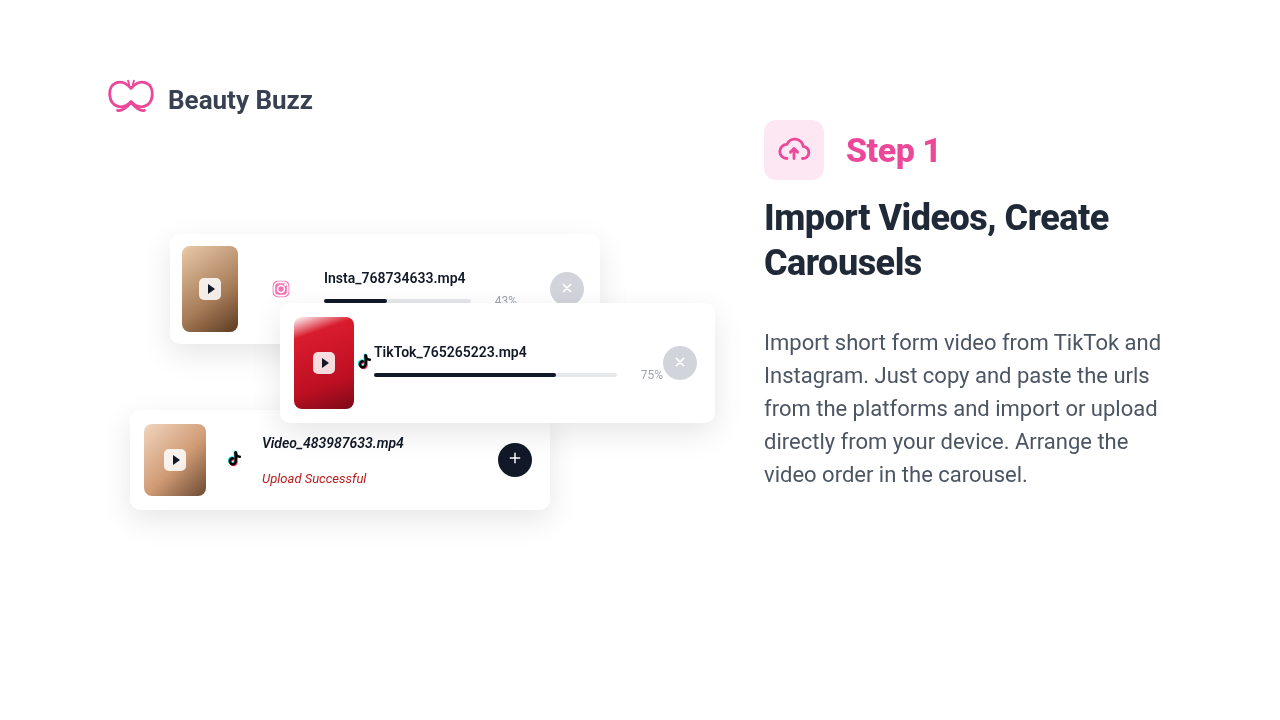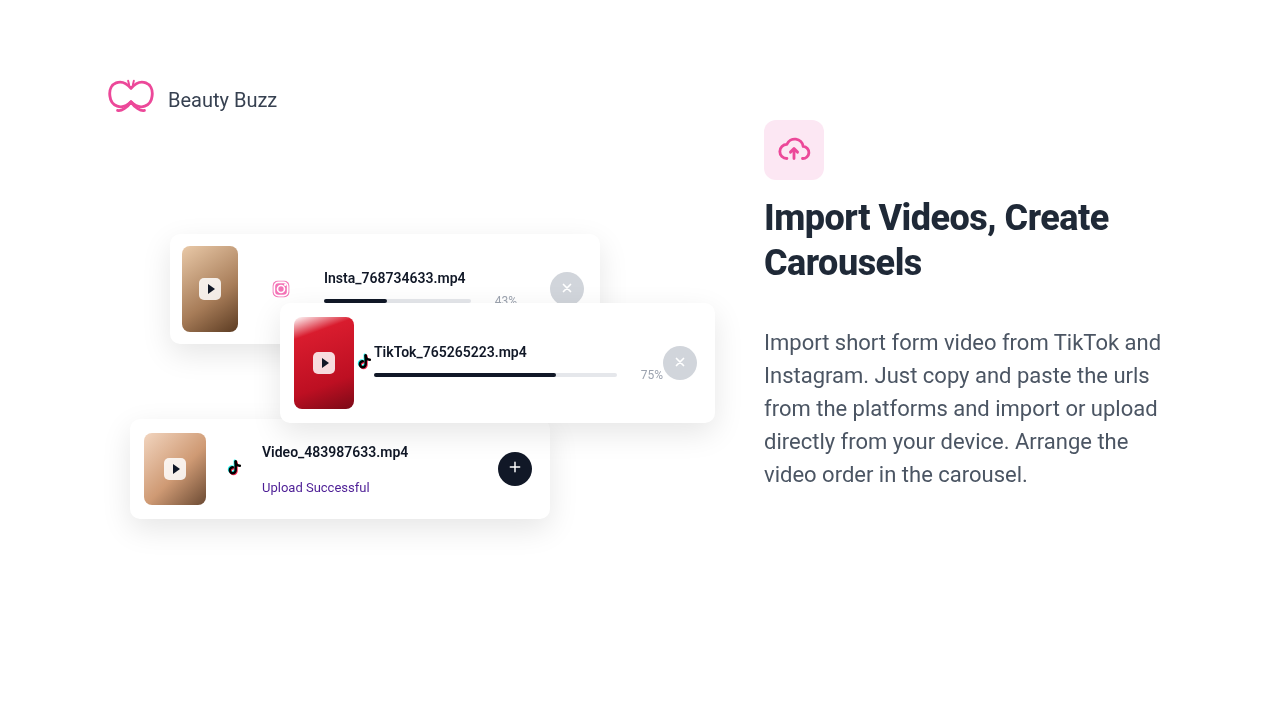--- a/index.html
+++ b/index.html
@@ -1,21 +1,21 @@
 <!DOCTYPE html>
 <html><head>
 <meta charset="utf-8">
 <style>
   * { box-sizing: border-box; margin: 0; padding: 0; }
   html, body { width: 1280px; height: 720px; font-family: -apple-system, BlinkMacSystemFont, "Segoe UI", Roboto, sans-serif; background: #fff; overflow: hidden; }
   .page { position: relative; width: 1280px; height: 720px; }
 
   .logo { position: absolute; left: 108px; top: 78px; display: flex; align-items: center; gap: 14px; }
   .logo svg { width: 46px; height: 40px; }
-  .logo-text { font-size: 20px; font-weight: 400; color: #374151; }
+  .logo-text { font-size: 26px; font-weight: 700; color: #374151; }
 
   .uploads { position: absolute; left: 130px; top: 218px; width: 620px; height: 320px; }
 
   .card { position: absolute; background: #fff; border-radius: 10px; box-shadow: 0 10px 30px rgba(0,0,0,0.10); display: flex; align-items: center; }
   .thumb { position: relative; border-radius: 8px; overflow: hidden; flex-shrink: 0; }
   .thumb .img { width: 100%; height: 100%; }
   .thumb .play { position: absolute; left: 50%; top: 50%; transform: translate(-50%,-50%); width: 22px; height: 22px; background: rgba(255,255,255,0.85); border-radius: 5px; display:flex; align-items:center; justify-content:center; }
   .thumb .play::after { content:""; display:block; width:0; height:0; border-left:7px solid #111827; border-top:5px solid transparent; border-bottom:5px solid transparent; margin-left:2px; }
 
   .src-icon { width: 20px; height: 20px; flex-shrink: 0; display:flex; align-items:center; justify-content:center; }
@@ -37,24 +37,24 @@
   .card1 { left: 40px; top: 16px; width: 430px; height: 110px; padding: 12px 16px 12px 12px; gap: 33px; }
   .card1 .thumb { width: 56px; height: 86px; }
   .card1 .thumb .img { background: linear-gradient(145deg,#e9c9a8 0%, #a77c58 60%, #5b3b22 100%); }
 
   
   .card2 { left: 150px; top: 85px; width: 435px; height: 120px; padding: 14px 18px 14px 14px; z-index: 2; }
   .card2 .thumb { width: 60px; height: 92px; }
   .card2 .thumb .img { background: linear-gradient(160deg,#fff 0%, #d91c2e 20%, #bd0f22 70%, #7b0a17 100%); }
 
   
-  .card3 { left: 0px; top: 201px; width: 420px; height: 100px; padding: 14px 18px 14px 14px; gap: 18px; }
+  .card3 { left: 0px; top: 192px; width: 420px; height: 100px; padding: 14px 18px 14px 14px; gap: 18px; font-style: italic; }
   .card3 .thumb { width: 62px; height: 72px; }
   .card3 .thumb .img { background: linear-gradient(135deg,#f2d5bf 0%, #cf9a74 55%, #6b4a33 100%); }
-  .status-success { color: #4c1d95; font-size: 13px; margin-top: 20px; }
+  .status-success { color: #b91c1c; font-size: 13px; margin-top: 20px; }
 
   
   .right { position: absolute; left: 764px; top: 120px; width: 400px; }
   .step-head { display:flex; align-items:center; gap: 22px; }
   .step-icon { width: 60px; height: 60px; border-radius: 12px; background: #FCE7F3; display:flex; align-items:center; justify-content:center; }
   .step-label { font-size: 34px; font-weight: 800; color: #EC4899; letter-spacing: -0.5px; }
   .headline { margin-top: 16px; font-size: 36px; font-weight: 800; color: #1F2937; line-height: 1.25; letter-spacing: -0.5px; }
   .body { margin-top: 40px; font-size: 22px; color: #4B5563; line-height: 1.5; }
 </style>
 </head>
@@ -167,18 +167,19 @@
   </div>
 
   <div class="right">
     <div class="step-head">
       <div class="step-icon">
         <svg viewBox="0 0 24 24" width="34" height="34" fill="none">
           <path d="M7 18a5 5 0 0 1 0-10 6 6 0 0 1 11.5 1.5A4 4 0 0 1 18 18" stroke="#EC4899" stroke-width="2" stroke-linecap="round" stroke-linejoin="round"></path>
           <path d="M12 18 V11 M9.5 13.5 L12 11 L14.5 13.5" stroke="#EC4899" stroke-width="2" stroke-linecap="round" stroke-linejoin="round"></path>
         </svg>
       </div>
+      <div class="step-label">Step 1</div>
     </div>
     <div class="headline">Import Videos, Create Carousels</div>
     <div class="body">Import short form video from TikTok and Instagram. Just copy and paste the urls from the platforms and import or upload directly from your device. Arrange the video order in the carousel.</div>
   </div>
 
 </div>
 
 </body></html>

